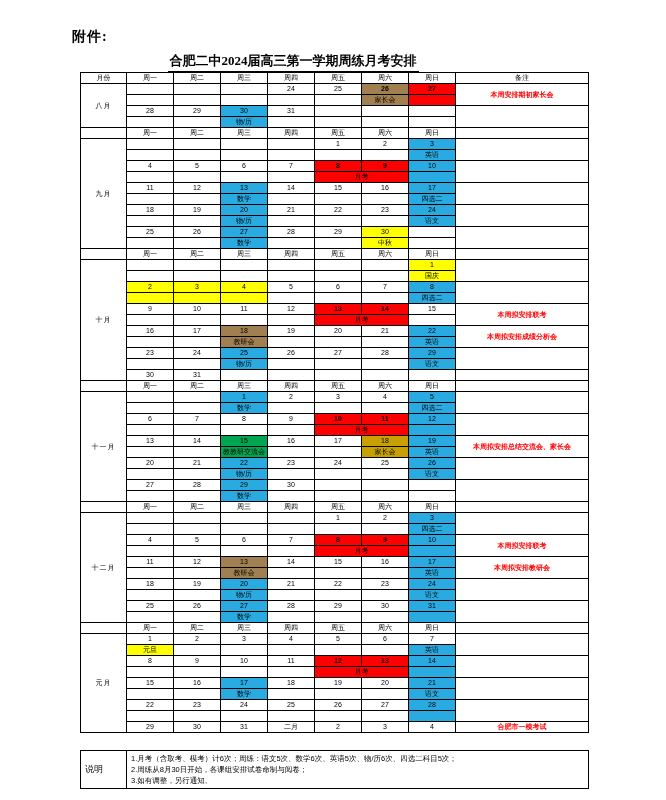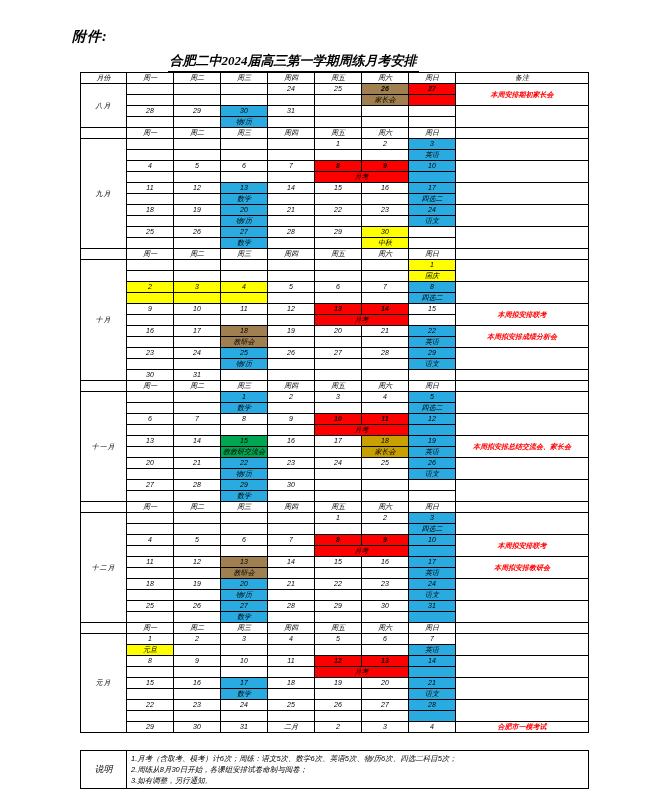--- a/index.html
+++ b/index.html
@@ -1,36 +1,36 @@
 <!DOCTYPE html>
 <html><head>
 <meta charset="utf-8">
 <style>
   html,body{margin:0;padding:0;background:#ffffff;}
   body{width:666px;height:800px;font-family:"Liberation Sans","DejaVu Sans",sans-serif;color:#000;}
-  .page{position:relative;width:598px;height:800px;box-sizing:border-box;font-style:italic;}
+  .page{position:relative;width:598px;height:800px;box-sizing:border-box;}
   .attach{position:absolute;left:72px;top:28px;font-size:14px;font-family:"Liberation Serif","DejaVu Serif",serif;font-weight:bold;letter-spacing:1px;}
   .title{position:absolute;left:0;right:12px;top:52px;text-align:center;font-size:13px;font-weight:bold;font-family:"Liberation Serif","DejaVu Serif",serif;}
   .titleinner{display:inline-block;border-bottom:1px solid #000;padding:0 2px 1px 2px;}
   table.cal{position:absolute;left:80px;top:72px;border-collapse:collapse;table-layout:fixed;width:508px;font-size:7px;}
   table.cal td{border:1px solid #000;height:10px;text-align:center;vertical-align:middle;padding:0;line-height:10px;font-size:7px;}
   td.month{font-size:9px;font-weight:normal;letter-spacing:1px;}
   td.remark{font-size:7.5px;}
   td.hdr{font-size:7.5px;}
   .redtxt{color:#ff0000;}
   .bold{font-weight:bold;}
   .c-blue{background:#29ABE2;}
   .c-yellow{background:#FFFF00;}
   .c-brown{background:#A08050;}
   .c-green{background:#00A651;}
   .c-dyellow{background:#C8A000;}
   .c-red{background:#FF0000;}
   table.note{position:absolute;left:80px;top:750px;border-collapse:collapse;table-layout:fixed;width:508px;font-size:7.5px;}
   table.note td{border:1px solid #000;padding:2px 4px;vertical-align:middle;}
-  td.notelabel{text-align:center;width:46px;font-size:9px;}
+  td.notelabel{width:46px;font-size:9px;}
   td.notebody{text-align:left;line-height:11px;font-size:7.5px;margin-top:25px;}
   .hdrrow td{font-size:7.5px;}
 </style>
 </head>
 <body>
 
 <div class="page">
 
   <div class="attach">附件:</div>
 

